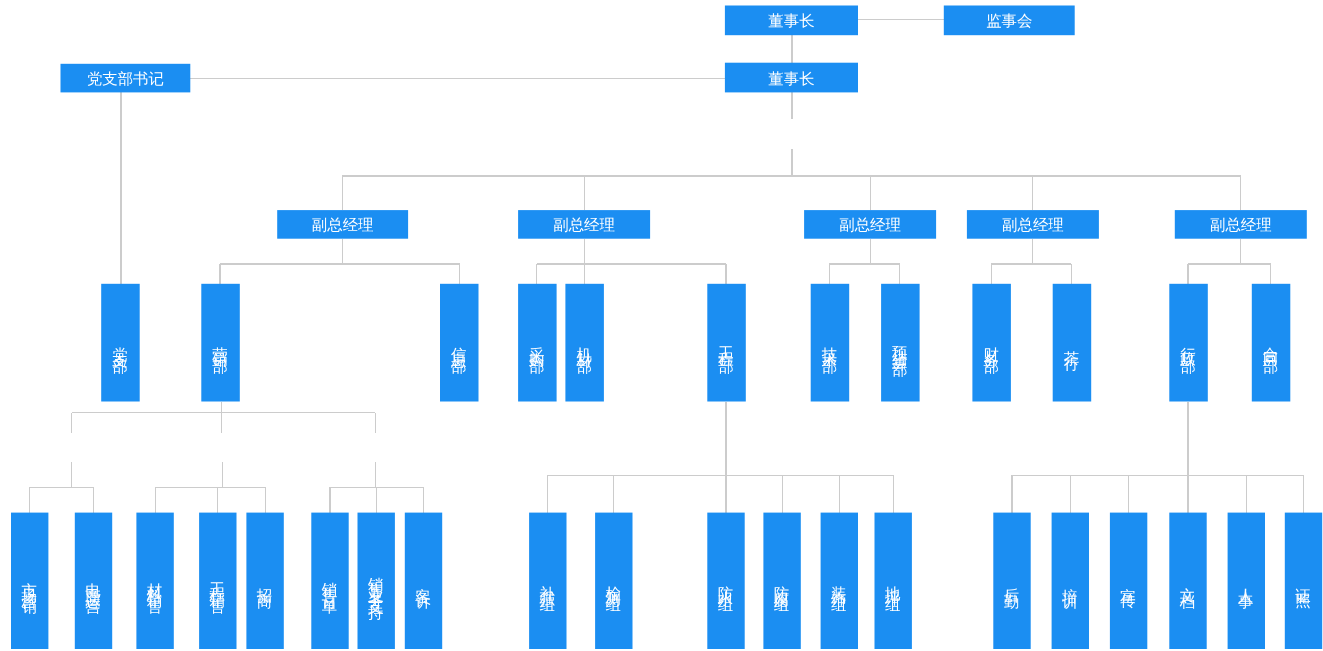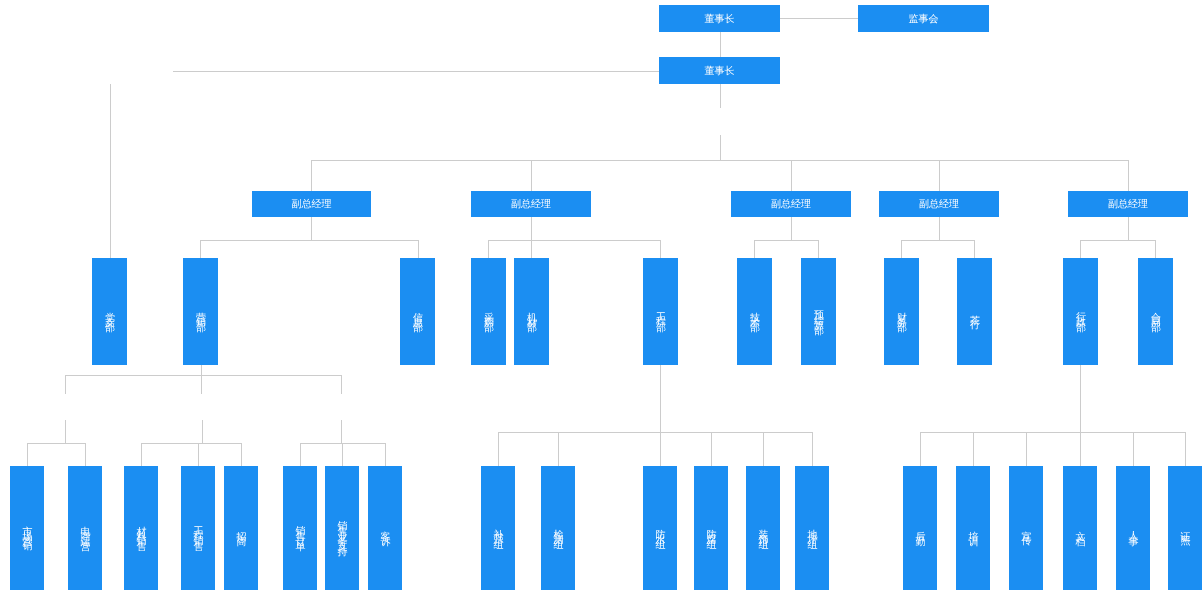--- a/index.html
+++ b/index.html
@@ -5,21 +5,21 @@
   html,body{margin:0;padding:0;background:#ffffff;}
   #canvas{
     position:relative;width:1203px;height:592px;background:#ffffff;overflow:hidden;
     font-family:"Liberation Sans","DejaVu Sans",sans-serif;
   }
   #wires{position:absolute;left:0;top:0;width:1203px;height:592px;}
   #wires line{stroke:var(--connector,#cccccc);stroke-width:1;shape-rendering:crispEdges;}
   .node{
     position:absolute;background:var(--node-bg,#1b8ef2);color:var(--node-text,#ffffff);
     display:flex;align-items:center;justify-content:center;
-    font-size:10px;line-height:1;box-sizing:border-box;user-select:none;cursor:default;
+    font-size:14px;line-height:1;box-sizing:border-box;user-select:none;cursor:default;
     text-align:center;
   }
   .node.v{
     writing-mode:vertical-rl;text-orientation:upright;
     letter-spacing:5px;padding:5px 0;
   }
 </style>
 </head>
 <body style="background: rgb(255, 255, 255);">
 
@@ -86,22 +86,23 @@
     <line x1="1080" y1="365" x2="1080" y2="466"></line>
     <line x1="920" y1="432" x2="1185" y2="432"></line>
     <line x1="920" y1="432" x2="920" y2="466"></line>
     <line x1="973" y1="432" x2="973" y2="466"></line>
     <line x1="1026" y1="432" x2="1026" y2="466"></line>
     <line x1="1133" y1="432" x2="1133" y2="466"></line>
     <line x1="1185" y1="432" x2="1185" y2="466"></line>
   </svg>
 
   <div class="node" style="left:659px;top:5px;width:121px;height:27px">董事长</div>
-  <div class="node" style="left:858px;top:5px;width:131px;height:27px">监事会</div>
+  <div class="node" style="left:858px;top:5px;width:119px;height:27px">监事会</div>
   <div class="node" style="left:659px;top:57px;width:121px;height:27px">董事长</div>
+  <div class="node" style="left:55px;top:58px;width:118px;height:26px">党支部书记</div>
 
   <div class="node" style="left:252px;top:191px;width:119px;height:26px">副总经理</div>
   <div class="node" style="left:471px;top:191px;width:120px;height:26px">副总经理</div>
   <div class="node" style="left:731px;top:191px;width:120px;height:26px">副总经理</div>
   <div class="node" style="left:879px;top:191px;width:120px;height:26px">副总经理</div>
   <div class="node" style="left:1068px;top:191px;width:120px;height:26px">副总经理</div>
 
   <div class="node v" style="left:92px;top:258px;width:35px;height:107px">党支部</div>
   <div class="node v" style="left:183px;top:258px;width:35px;height:107px">营销部</div>
   <div class="node v" style="left:400px;top:258px;width:35px;height:107px">信息部</div>

